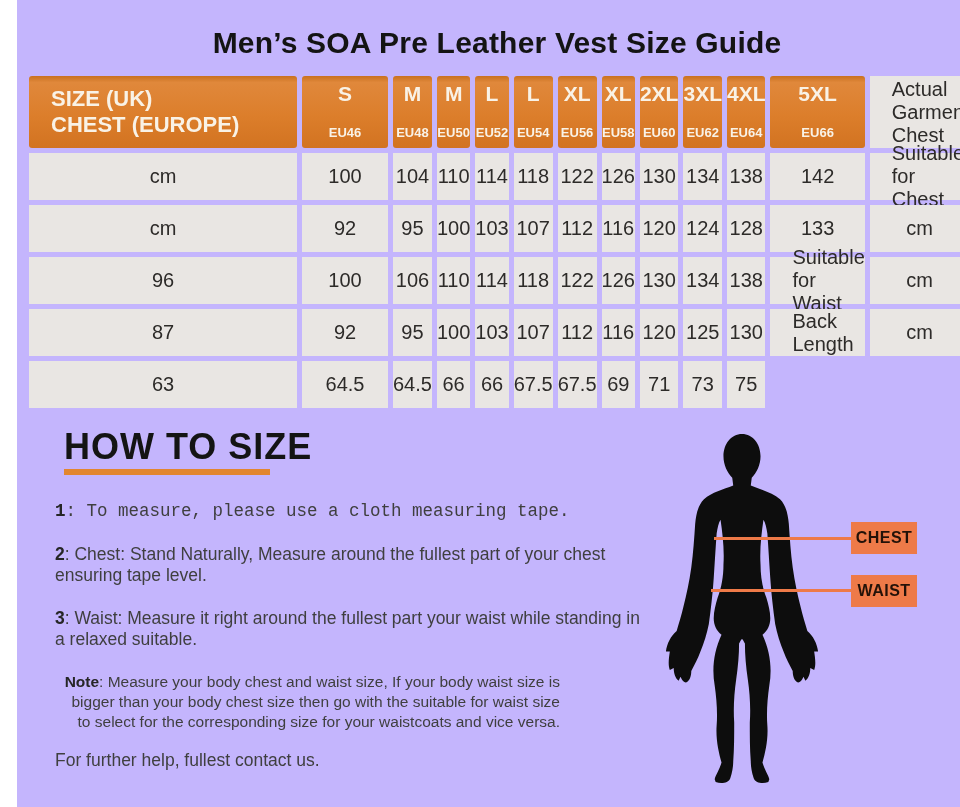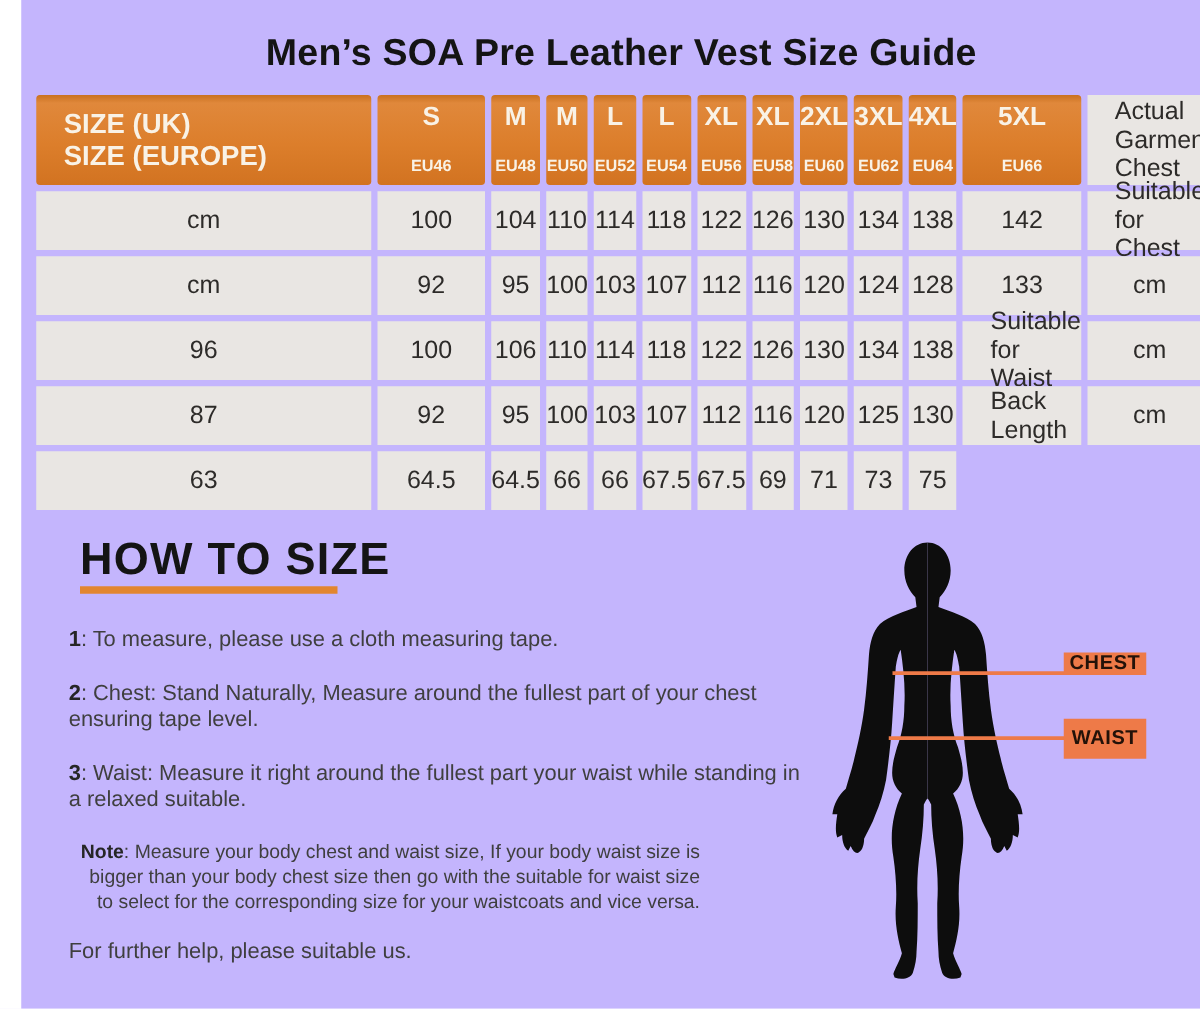--- a/index.html
+++ b/index.html
@@ -40,51 +40,51 @@
   .row-label { justify-content:flex-start; padding-left:22px; }
 
   
   .howto { position:absolute; left:38px; top:428px; width:600px; color:#3f3f3f; }
   .howto h2 {
     font-size:36px; font-weight:bold; color:#141414;
     letter-spacing:1px; line-height:38px; padding-left:9px;
   }
   .howto .rule { width:206px; height:6px; margin:3px 0 0 9px; background:var(--accent-orange,#e2862f); }
   .howto p { font-size:17.5px; line-height:21px; margin-top:22px; width:585px; }
-  .howto p.first { margin-top:26px; }
+  .howto p.first { margin-top:26px;font-family:Liberation Mono, monospace; }
   .howto p b { color:#262626; }
   .howto p.note { font-size:15.5px; line-height:20px; width:505px;text-align:right; }
   .howto p.contact { margin-top:18px; }
 
   
   .figure-wrap { position:absolute; left:642px; top:430px; width:166px; height:356px; }
   .figure-wrap svg { width:100%; height:100%; display:block; }
   .measure-line { position:absolute; height:3px; background:var(--label-orange,#ee7a48); }
   .chest-line { left:697px; top:537px; width:138px; }
   .waist-line { left:694px; top:589px; width:141px; }
   .measure-tag {
-    position:absolute; width:66px; height:18px;
+    position:absolute; width:66px; height:32px;
     background:var(--label-orange,#ee7a48); color:#231208;
     font-weight:bold; font-size:16px; letter-spacing:0.5px;
     display:flex; align-items:center; justify-content:center;
   }
   .chest-tag { left:834px; top:522px; }
   .waist-tag { left:834px; top:575px; height:32px;text-align:right; }
 </style>
 </head>
 <body>
 
 <div class="page">
 
   <div class="title">Men’s SOA Pre Leather Vest Size Guide</div>
 
   <div class="tbl" id="size-table">
       <div class="cell head corner">
         <span class="l1">SIZE (UK)</span>
-        <span class="l2">SIZE (EUROPE)</span>
+        <span class="l2">CHEST (EUROPE)</span>
       </div>
       <div class="cell head size-head">
         <span class="uk">S</span>
         <span class="eu">EU46</span>
       </div>
       <div class="cell head size-head">
         <span class="uk">M</span>
         <span class="eu">EU48</span>
       </div>
       <div class="cell head size-head">
@@ -317,21 +317,21 @@
       </div>
     </div>
 
   <div class="howto">
     <h2>HOW TO SIZE</h2>
     <div class="rule"></div>
     <p class="first"><b>1</b><span>: To measure, please use a cloth measuring tape.</span></p>
     <p><b>2</b><span>: Chest: Stand Naturally, Measure around the fullest part of your chest ensuring tape level.</span></p>
     <p><b>3</b><span>: Waist: Measure it right around the fullest part your waist while standing in a relaxed suitable.</span></p>
     <p class="note"><b>Note</b><span>: Measure your body chest and waist size, If your body waist size is bigger than your body chest size then go with the suitable for waist size to select for the corresponding size for your waistcoats and vice versa.</span></p>
-    <p class="contact">For further help, please suitable us.</p>
+    <p class="contact">For further help, fullest contact us.</p>
   </div>
 
   <div class="figure-wrap">
     <svg viewBox="0 0 170 365" aria-hidden="true">
       <g fill="#0d0d0d">
 
         <path d="M85,4 C96,4 104,14 104,27 C104,36 100,44 95,49 L94,57
                  C104,61 116,64 124,71 C130,77 132,86 133,96
                  C134,111 135,126 137,141 C139,156 142,169 145,181
                  C147,190 150,199 152,206 C158,211 162,219 163,227 L159,227

